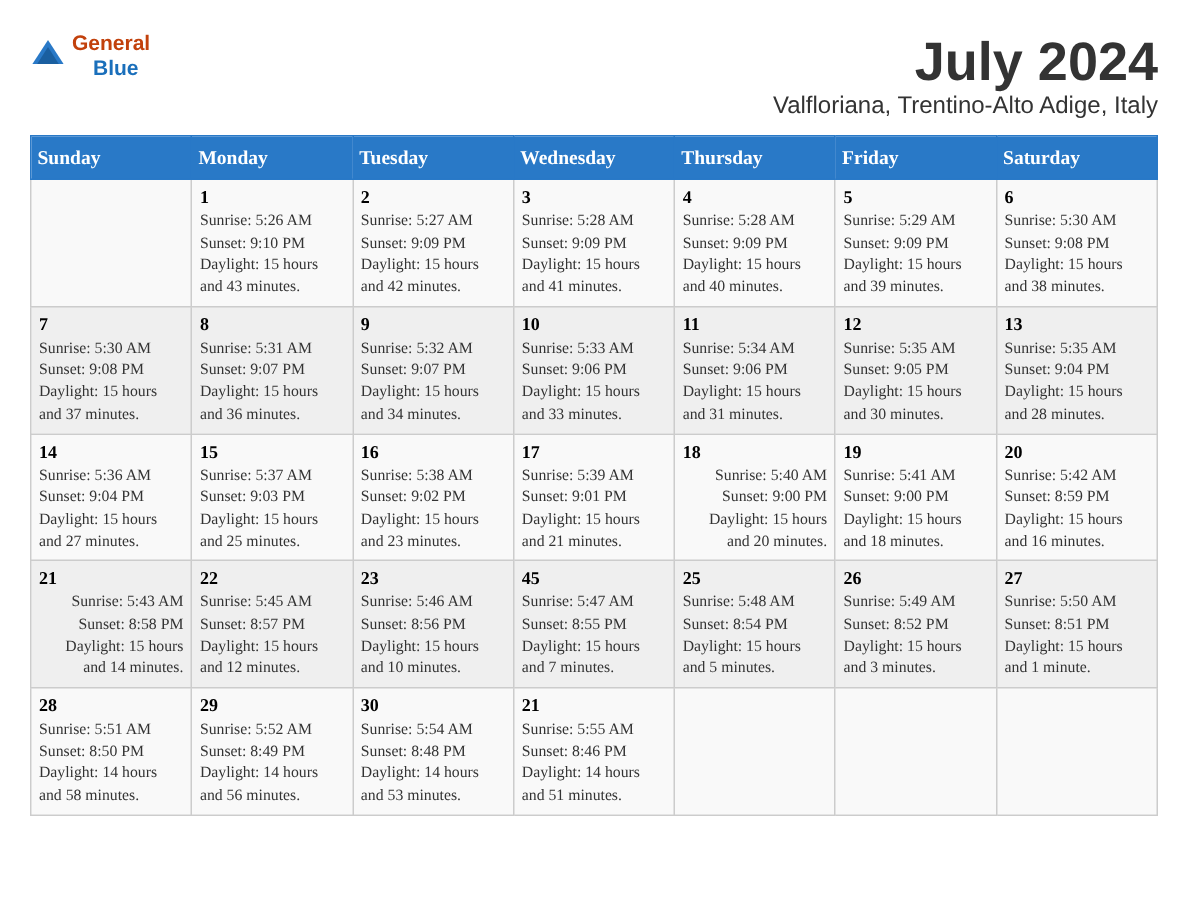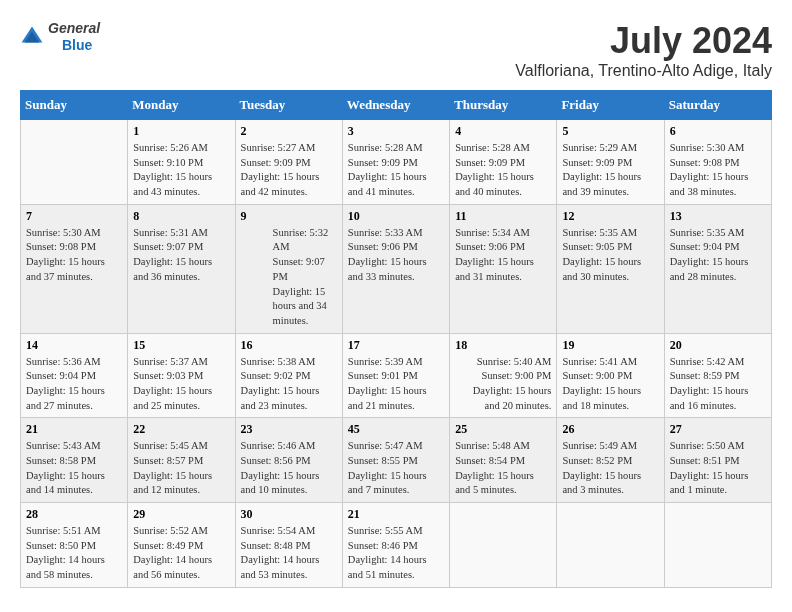--- a/index.html
+++ b/index.html
@@ -19,21 +19,21 @@
     .logo {
       display: flex;
       align-items: center;
       gap: 4px;
     }
     .logo-text {
       font-size: 14px;
       font-weight: bold;
       line-height: 1.2;
     }
-    .logo-general { color: #404040; font-style: italic; }
+    .logo-general { color: #c2410c; }
     .logo-blue { color: #1a6fbb; padding-left: 14px; }
     .logo-icon {
       width: 24px;
       height: 24px;
     }
     .title-section {
       text-align: right;
     }
     .calendar-title {
       font-size: 36px;
@@ -166,21 +166,21 @@
 Daylight: 15 hours and 37 minutes.</div>
         </td>
         <td>
           <div class="day-number">8</div>
           <div class="day-info" style="white-space: pre-line;">Sunrise: 5:31 AM
 Sunset: 9:07 PM
 Daylight: 15 hours and 36 minutes.</div>
         </td>
         <td>
           <div class="day-number">9</div>
-          <div class="day-info" style="white-space: pre-line; margin-left: 32px;">Sunrise: 5:32 AM
+          <div class="day-info" style="white-space: pre-line;">Sunrise: 5:32 AM
 Sunset: 9:07 PM
 Daylight: 15 hours and 34 minutes.</div>
         </td>
         <td>
           <div class="day-number">10</div>
           <div class="day-info" style="white-space: pre-line;">Sunrise: 5:33 AM
 Sunset: 9:06 PM
 Daylight: 15 hours and 33 minutes.</div>
         </td>
         <td>
@@ -242,21 +242,21 @@
         <td>
           <div class="day-number">20</div>
           <div class="day-info" style="white-space: pre-line;">Sunrise: 5:42 AM
 Sunset: 8:59 PM
 Daylight: 15 hours and 16 minutes.</div>
         </td>
       </tr>
       <tr>
         <td>
           <div class="day-number">21</div>
-          <div class="day-info" style="white-space: pre-line;">Sunrise: 5:43 AM
+          <div class="day-info" style="white-space: pre-line; text-align: right;">Sunrise: 5:43 AM
 Sunset: 8:58 PM
 Daylight: 15 hours and 14 minutes.</div>
         </td>
         <td>
           <div class="day-number">22</div>
           <div class="day-info" style="white-space: pre-line;">Sunrise: 5:45 AM
 Sunset: 8:57 PM
 Daylight: 15 hours and 12 minutes.</div>
         </td>
         <td>

